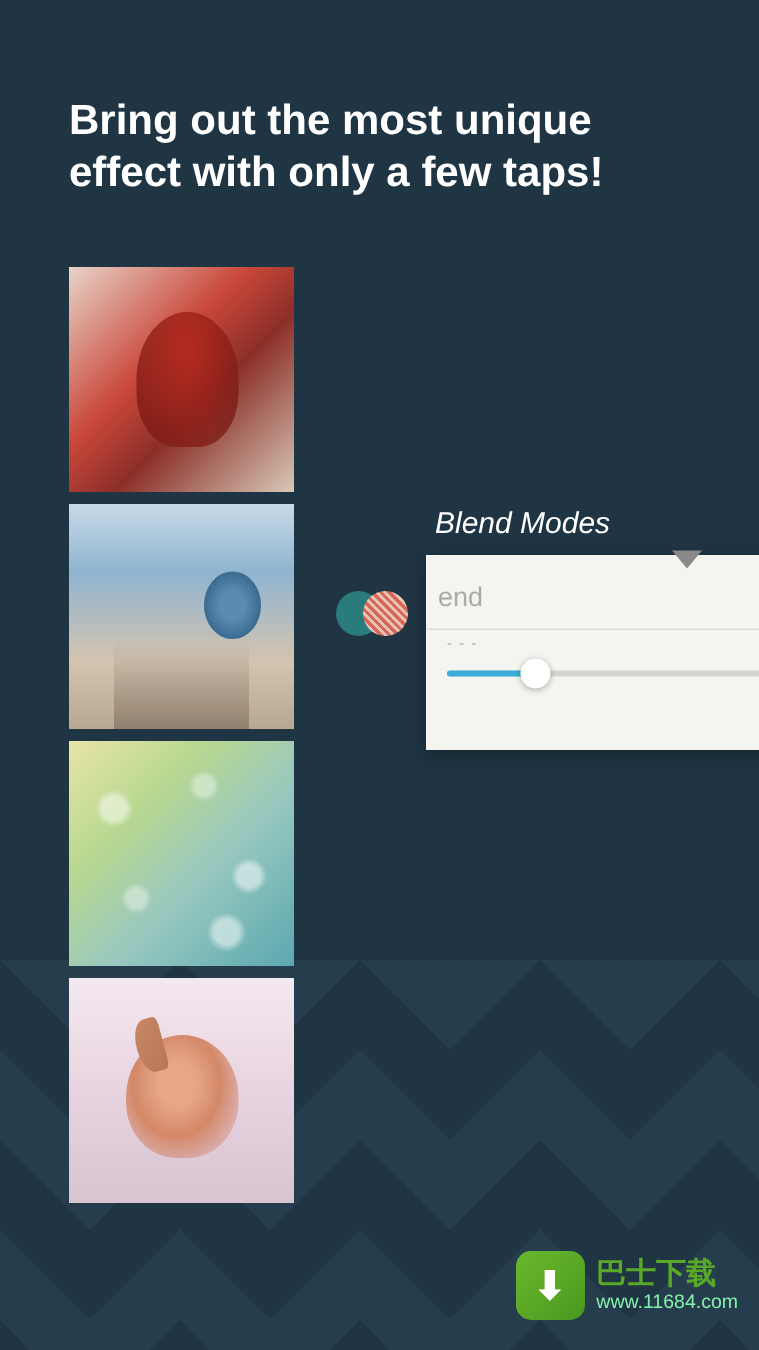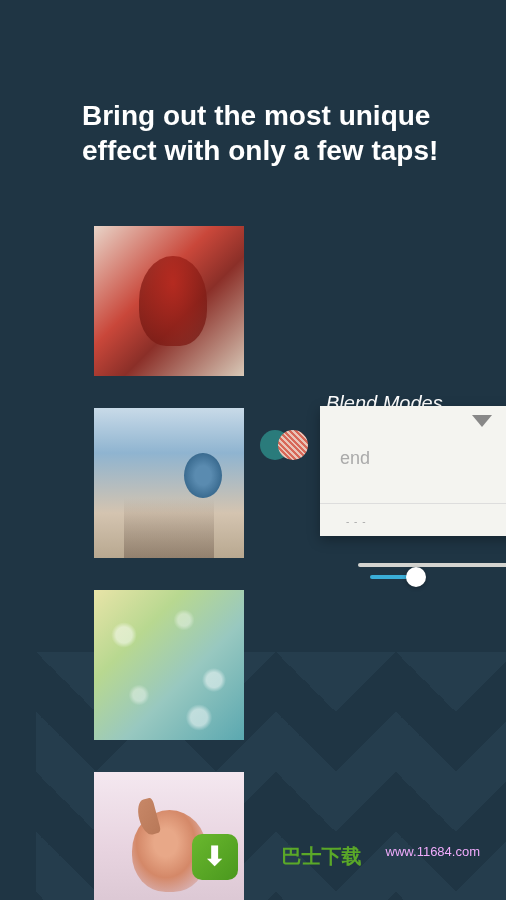--- a/index.html
+++ b/index.html
@@ -1,16 +1,16 @@
 <!DOCTYPE html>
 <html><head>
   <meta charset="utf-8">
   <style>
     * {
-      margin: 12px;
+      margin: 0;
       padding: 0;
       box-sizing: border-box;
     }
     
     body {
       width: 506px;
       height: 900px;
       background: #1f3544;
       position: relative;
       overflow: hidden;
@@ -132,21 +132,21 @@
       left: 30%;
       width: 12%;
       height: 24%;
       background: linear-gradient(135deg, #c88868, #b87858);
       border-radius: 60% 20% 20% 60%;
       transform: rotate(-15deg);
     }
     
     .blend-label {
       position: absolute;
-      top: 356px;
+      top: 338px;
       left: 290px;
       color: #ffffff;
       font-style: italic;
       font-size: 20px;
       font-weight: 500;
     }
     
     .venn-icon {
       position: absolute;
       top: 394px;
@@ -277,32 +277,32 @@
       display: flex;
       align-items: center;
       justify-content: center;
       color: #fff;
       font-size: 26px;
       font-weight: bold;
     }
     
     .wm-text {
       display: flex;
-      flex-direction: row;
+      flex-direction: column;
       line-height: 1.15;
     }
     
     .wm-brand {
       color: #5aa828;
       font-size: 20px;
       font-weight: bold;
     }
     
     .wm-url {
-      color: #f0abfc;
+      color: #86efac;
       font-size: 13px;
     }
   </style>
 </head>
 <body>
 
 <div class="bg-pattern"></div>
 
 <h1 class="headline">Bring out the most unique effect with only a few taps!</h1>
 

